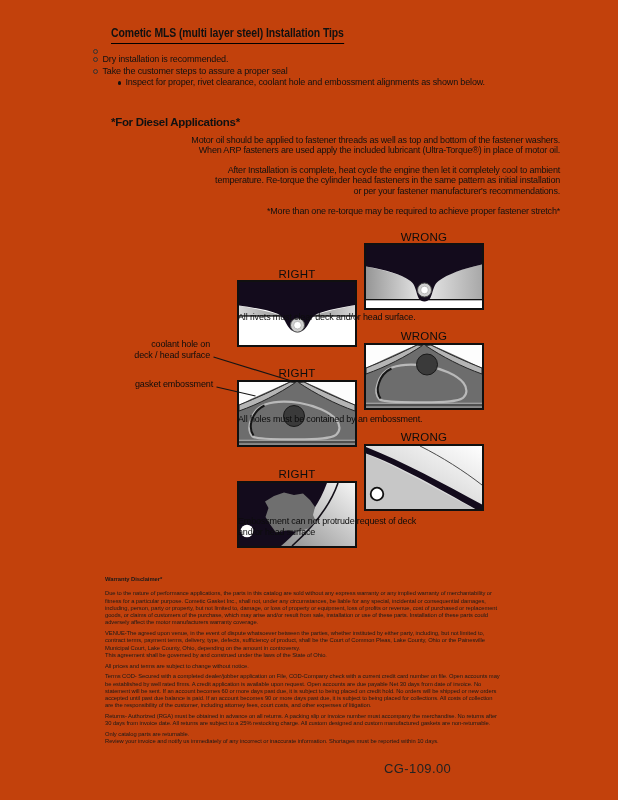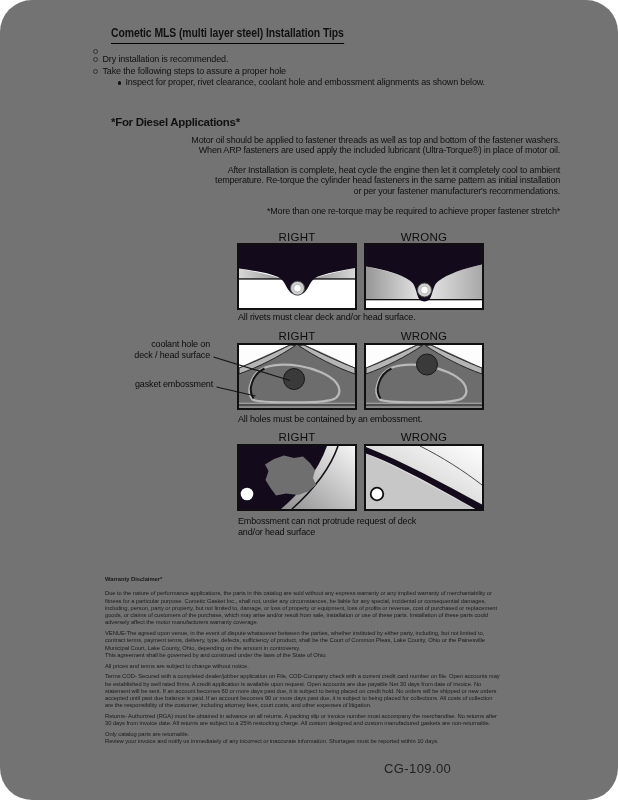--- a/index.html
+++ b/index.html
@@ -1,18 +1,18 @@
 <!DOCTYPE html>
 <html><head>
 <meta charset="utf-8">
 <style>
   html,body{margin:0;padding:0;background:#ffffff;}
   .page{
-    position:relative;width:618px;height:800px;background:#737373;overflow:hidden;
-    font-family:"Liberation Sans","DejaVu Sans",sans-serif;color:#111;border-radius:32px;
+    position:relative;width:618px;height:800px;background:#c2410c;overflow:hidden;
+    font-family:"Liberation Sans","DejaVu Sans",sans-serif;color:#111;
   }
   
   .title{
     position:absolute;left:111px;top:26px;
     font-size:12px;font-weight:bold;letter-spacing:-0.1px;white-space:nowrap;
     padding-bottom:2.5px;border-bottom:1.6px solid #000;
     transform:scaleX(0.87);transform-origin:left top;
   }
   .tips{position:absolute;left:93px;top:45px;font-size:9px;line-height:11.9px;letter-spacing:-0.15px;}
   .tip{display:flex;align-items:flex-start;}
@@ -20,21 +20,21 @@
   .m1{flex:none;width:3px;height:3px;border:0.9px solid #333;border-radius:50%;margin:3.6px 4.5px 0 0;}
   .m2{flex:none;width:3.4px;height:3.4px;background:#111;border-radius:50%;margin:3.8px 4px 0 0;}
   .diesel-heading{position:absolute;left:111px;top:116px;font-size:11.5px;font-weight:bold;letter-spacing:-0.3px;}
   .bodypara{position:absolute;left:110px;width:450px;font-size:9px;line-height:10.4px;letter-spacing:-0.2px;white-space:pre-line;text-align:right;}
   #para1{top:134.5px;}
   #para2{top:165px;}
   #para3{top:206px;}
   
   .dg-label{position:absolute;width:120px;text-align:center;font-size:11.5px;letter-spacing:0.2px;color:#0d0d0d;}
   .dg-box{position:absolute;width:120px;height:67px;}
-  .colL{left:237px;} .colR{left:364px;}
+  .colL{left:237px;margin-top:37px;} .colR{left:364px;}
   .rowLab1{top:231px;} .rowLab2{top:330px;} .rowLab3{top:431px;}
   .rowBox1{top:243px;} .rowBox2{top:343px;} .rowBox3{top:444px;}
   .dg-caption{position:absolute;left:238px;font-size:9px;line-height:10.8px;letter-spacing:-0.15px;white-space:pre-line;color:#0d0d0d;}
   #cap1{top:312px;} #cap2{top:414px;} #cap3{top:516px;}
   .side-label{position:absolute;text-align:right;font-size:9px;line-height:10.6px;letter-spacing:-0.15px;white-space:pre-line;color:#0d0d0d;}
   #coolantLabel{right:408px;top:339px;}
   #embossLabel{right:405px;top:379px;}
   .overlay{position:absolute;left:0;top:0;pointer-events:none;z-index:6;}
   
   .legal{position:absolute;left:105px;top:576px;width:440px;font-size:5.8px;line-height:7.25px;letter-spacing:-0.05px;color:#1a1a1a;}
@@ -52,21 +52,21 @@
   <div class="tips">
     <div class="tip">
       <span class="m1"></span>
     </div>
     <div class="tip">
       <span class="m1"></span>
       <span>Dry installation is recommended.</span>
     </div>
     <div class="tip">
       <span class="m1"></span>
-      <span>Take the following steps to assure a proper hole</span>
+      <span>Take the customer steps to assure a proper seal</span>
     </div>
     <div class="tip l2">
       <span class="m2"></span>
       <span>Inspect for proper, rivet clearance, coolant hole and embossment alignments as shown below.</span>
     </div>
   </div>
 
   <div class="diesel-heading">*For Diesel Applications*</div>
   <div class="bodypara" id="para1">Motor oil should be applied to fastener threads as well as top and bottom of the fastener washers.
 When ARP fasteners are used apply the included lubricant (Ultra-Torque®) in place of motor oil.</div>

